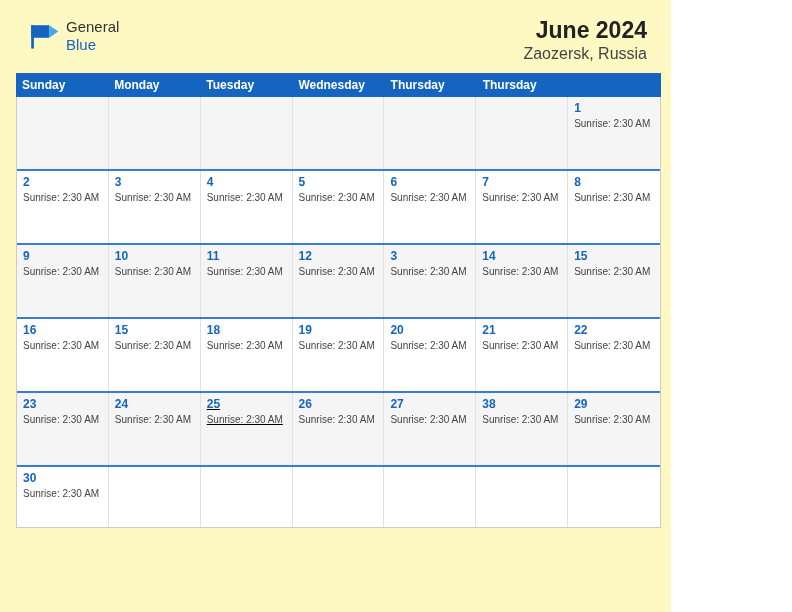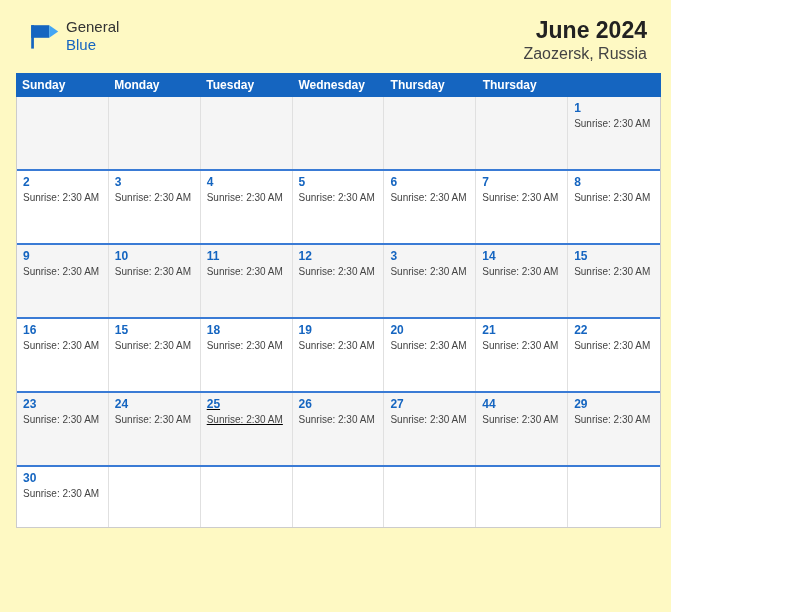--- a/index.html
+++ b/index.html
@@ -301,21 +301,21 @@
           </div>
           <div class="cal-cell" style="background: rgb(245, 245, 245);">
             <span class="day-num">26</span>
             <div class="day-info">Sunrise: 2:30 AM</div>
           </div>
           <div class="cal-cell" style="background: rgb(245, 245, 245);">
             <span class="day-num">27</span>
             <div class="day-info">Sunrise: 2:30 AM</div>
           </div>
           <div class="cal-cell" style="background: rgb(245, 245, 245);">
-            <span class="day-num">44</span>
+            <span class="day-num">38</span>
             <div class="day-info">Sunrise: 2:30 AM</div>
           </div>
           <div class="cal-cell" style="background: rgb(245, 245, 245);">
             <span class="day-num">29</span>
             <div class="day-info">Sunrise: 2:30 AM</div>
           </div>
         </div>
         <div class="cal-row last-row">
           <div class="cal-cell" style="background: rgb(255, 255, 255);">
             <span class="day-num">30</span>

